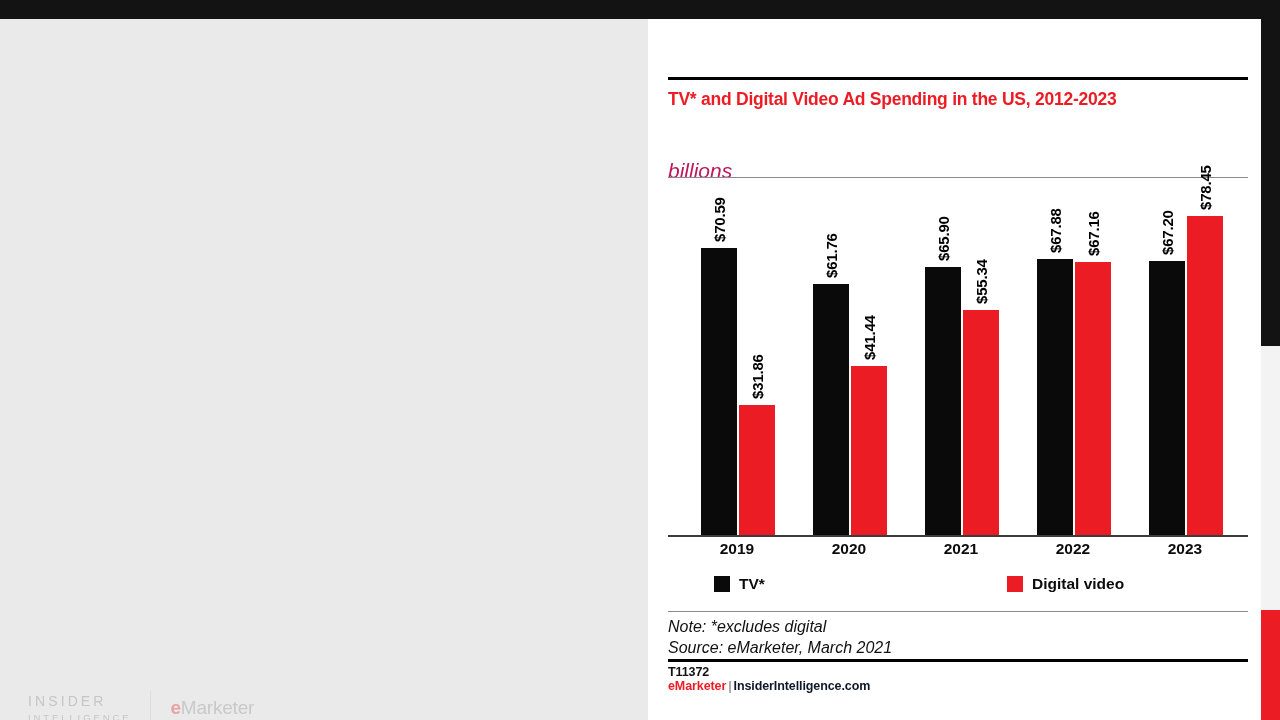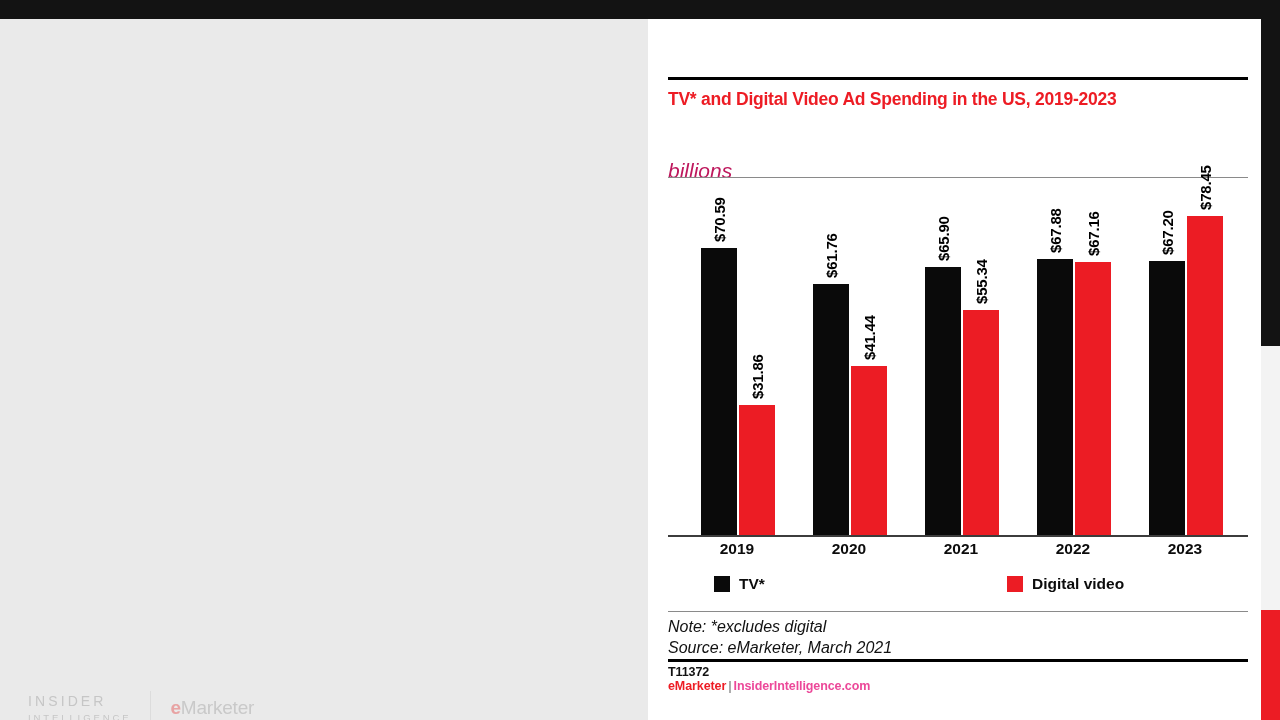--- a/index.html
+++ b/index.html
@@ -237,21 +237,21 @@
     color: #111111;
     letter-spacing: -0.1px;
   }
   .footer-brand {
     font-size: 12.5px;
     font-weight: bold;
     letter-spacing: -0.1px;
   }
   .footer-brand .em { color: #ed1c24; }
   .footer-brand .sep { color: #9a9a9a; padding: 0 2px; }
-  .footer-brand .site { color: #ec4899; }
+  .footer-brand .site { color: #0f172a; }
 </style>
 </head>
 <body>
 
 <div id="slide">
 
   <div class="top-band"></div>
   <div class="edge-black"></div>
   <div class="edge-gray"></div>
   <div class="edge-red"></div>
@@ -264,21 +264,21 @@
         <div class="brand-ii-2">INTELLIGENCE</div>
       </div>
       <div class="brand-divider"></div>
       <div class="brand-em"><span class="e">e</span><span>Marketer</span></div>
     </div>
   </div>
 
   <div class="chart-panel">
 
     <div class="rule-thick-top"></div>
-    <div class="chart-title">TV* and Digital Video Ad Spending in the US, 2019-2023</div>
+    <div class="chart-title">TV* and Digital Video Ad Spending in the US, 2012-2023</div>
     <div class="chart-subtitle">billions</div>
     <div class="rule-thin-1"></div>
 
     <div class="plot" id="plot">
       <div class="axis-line"></div>
     <div class="group" style="left: 13px;">
           <div class="bar tv" style="height: 287.343px;">
             <span class="bar-label">$70.59</span>
           </div>
           <div class="bar dv" style="height: 129.689px;">

